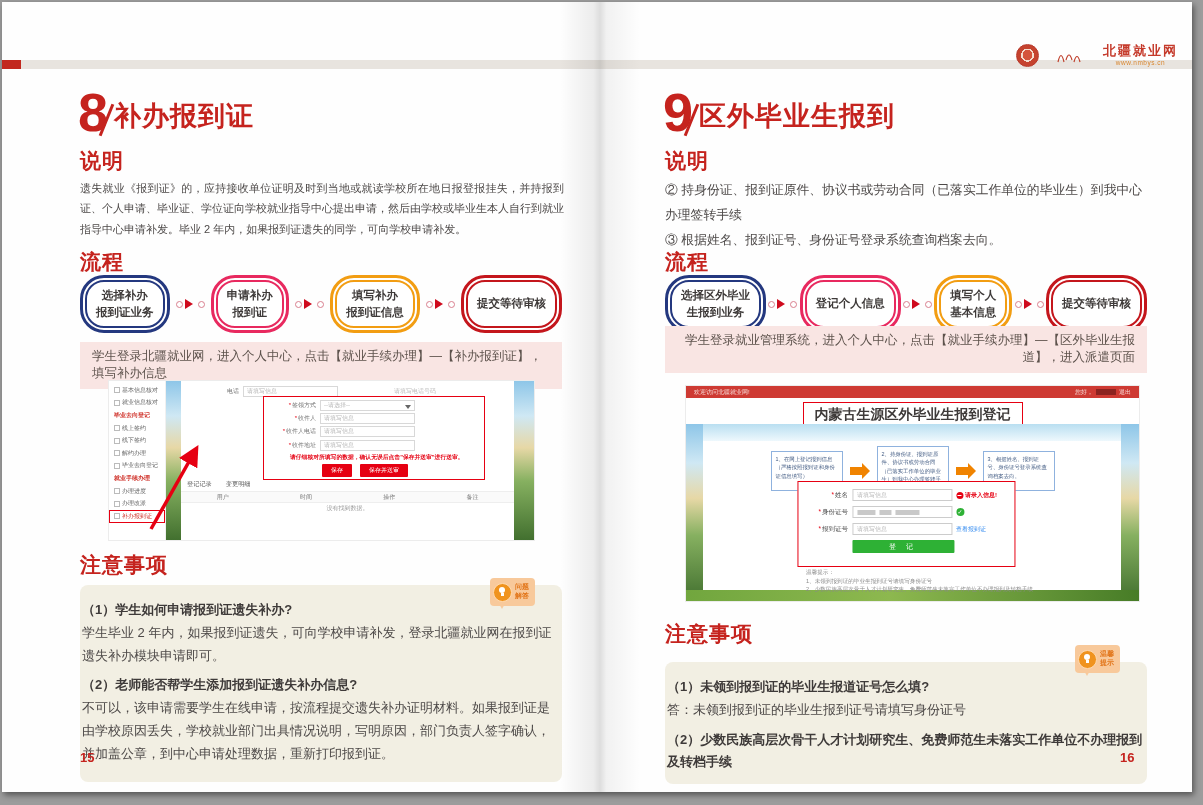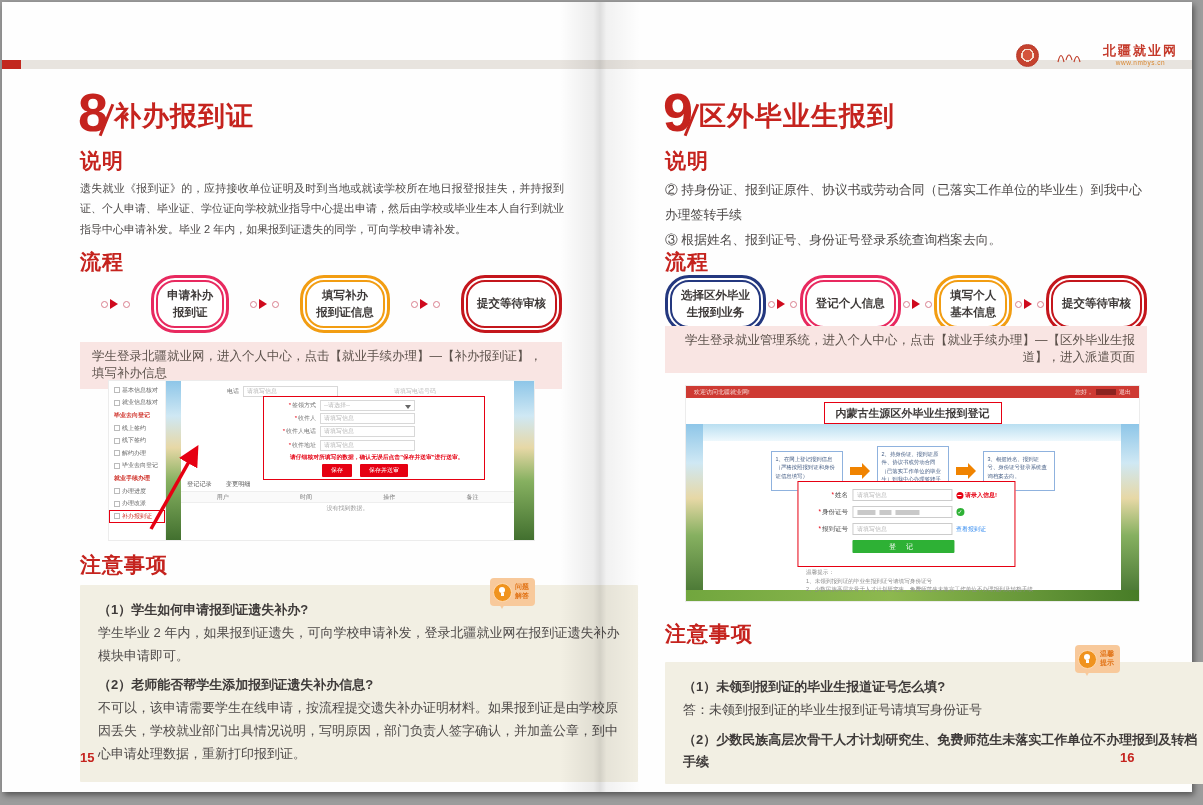--- a/index.html
+++ b/index.html
@@ -38,21 +38,21 @@
   .flow-box{border:3px solid var(--c);border-radius:24px;background:#fff;padding:2px;flex:none;}
   .flow-box-inner{border:2.5px solid var(--c);border-radius:19px;min-height:42px;display:flex;align-items:center;justify-content:center;
     text-align:center;font-size:11.5px;font-weight:bold;color:#3e3a39;line-height:1.5;white-space:pre-line;padding:1px 9px;}
   .c-navy{--c:#24387f;} .c-pink{--c:#e8295f;} .c-orange{--c:#f29d12;} .c-red{--c:#c4161c;}
   .conn{flex:1;display:flex;align-items:center;justify-content:center;}
   .conn .dot{width:5px;height:5px;border-radius:50%;border:1.5px solid #d97f8e;background:#fff;flex:none;}
   .conn .tri{width:0;height:0;border:5px solid transparent;border-left:8px solid #cf0a1d;margin:0 0 0 2px;flex:none;}
   
   .banner{position:absolute;width:482px;box-sizing:border-box;background:#f9e5e3;color:#5d524c;font-size:12.5px;padding:6px 12px 7px;}
   
-  .notes{position:absolute;width:558px;box-sizing:border-box;background:#f2efe3;border-radius:1px;padding:14px 18px 10px;}
+  .notes{position:absolute;width:482px;box-sizing:border-box;background:#f2efe3;border-radius:8px;padding:14px 2px 10px;}
   .note-q{font-size:13px;font-weight:bold;color:#3e3a39;line-height:1.75;}
   .note-a{font-size:13px;color:#4d4948;line-height:1.75;margin-bottom:7px;}
   .badge{position:absolute;height:24px;background:#f8c99b;border-radius:4px;display:flex;align-items:center;gap:3px;padding:2px 6px 2px 3px;}
   .badge::after{content:'';position:absolute;left:8px;bottom:-7px;width:0;height:0;border:4px solid transparent;border-top:7px solid #f8c99b;}
   .badge-circ{width:17px;height:17px;border-radius:50%;background:#f0931e;border:1.5px solid #ffd9ae;position:relative;flex:none;}
   .badge-circ::before{content:'';position:absolute;left:5px;top:3px;width:6px;height:6px;background:#fff;border-radius:50%;}
   .badge-circ::after{content:'';position:absolute;left:6.5px;top:9px;width:3px;height:3.5px;background:#fff;}
   .badge-txt{font-size:7px;font-weight:bold;color:#e2761b;line-height:1.25;white-space:pre-line;}
   .pagenum{position:absolute;top:748px;font-size:13px;font-weight:bold;color:#c5231e;}
   
@@ -83,21 +83,21 @@
   .s1-tabs{position:absolute;left:6px;top:99px;display:flex;gap:14px;color:#555;font-size:6.2px;}
   .s1-thead{position:absolute;left:0;top:110px;width:100%;display:flex;background:#fafafa;border-top:1px solid #eee;border-bottom:1px solid #eee;height:10px;align-items:center;color:#777;}
   .s1-thead span{flex:1;text-align:center;}
   .s1-empty{position:absolute;left:0;top:123px;width:100%;text-align:center;color:#999;}
   .s1-arrow{position:absolute;left:0;top:0;pointer-events:none;}
   
   .s2-topbar{position:absolute;left:0;top:0;width:100%;height:12px;background:#ce3a33;display:flex;align-items:center;justify-content:space-between;padding:0 8px;box-sizing:border-box;font-size:6px;color:#f6d9d5;}
   .s2-topbar-r{display:flex;align-items:center;gap:3px;}
   .nameblock{width:20px;height:6px;background:#8c2320;}
   .s2-header{position:absolute;left:0;top:12px;width:100%;height:26px;background:#fff;}
-  .s2-titlebox{position:absolute;left:50%;top:4px;transform:translateX(-50%);border:1.5px solid #e60012;background:#fff;padding:2.5px 11px;font-size:11px;font-weight:bold;color:#3e3a39;white-space:nowrap;}
+  .s2-titlebox{position:absolute;left:50%;top:4px;transform:translateX(-50%);border:1.5px solid #e60012;background:#fff;padding:2.5px 11px;font-size:14px;font-weight:bold;color:#3e3a39;white-space:nowrap;}
   .s2-body{position:absolute;left:0;top:38px;right:0;bottom:0;background:#fff;overflow:hidden;}
   .s2-sky{position:absolute;left:0;top:0;right:0;height:17px;background:linear-gradient(180deg,#b9dff1,#eef8fd);}
   .s2-strip-l{left:0;width:17px;}
   .s2-strip-r{right:0;width:18px;left:auto;}
   .s2-grass{position:absolute;left:0;right:0;bottom:0;height:11px;background:linear-gradient(90deg,#71a63e,#8db84f 45%,#477c27);}
   .s2-steps{position:absolute;top:22px;left:50%;transform:translateX(-50%);display:flex;align-items:center;gap:7px;}
   .step-box{width:72px;min-height:40px;border:1px solid #8fb2de;background:#fff;font-size:5.4px;color:#405a82;line-height:1.55;padding:3px 4px;box-sizing:border-box;}
   .step-arrow{position:relative;width:12px;height:8px;background:#f08300;margin-right:8px;flex:none;}
   .step-arrow::after{content:'';position:absolute;left:12px;top:-4px;width:0;height:0;border:8px solid transparent;border-left:8px solid #f08300;}
   .s2-form{position:absolute;top:57px;left:50%;transform:translateX(-53%);width:218px;height:86px;border:1.5px solid #e60012;background:#fff;padding:7px 6px 0;box-sizing:border-box;}
@@ -136,20 +136,24 @@
     <span class="h-num">8</span>
     <span class="h-slash"></span>
     <span class="h-title">补办报到证</span>
   </div>
 
   <div class="sec-heading" style="left:78px;top:145px;">说明</div>
   <div class="para" style="left:78px;top:176px;width:484px;">遗失就业《报到证》的，应持接收单位证明及时到当地或就读学校所在地日报登报挂失，并持报到证、个人申请、毕业证、学位证向学校就业指导中心提出申请，然后由学校或毕业生本人自行到就业指导中心申请补发。毕业 2 年内，如果报到证遗失的同学，可向学校申请补发。</div>
 
   <div class="sec-heading" style="left:78px;top:246px;">流程</div>
   <div class="flow-row" style="left:78px;top:273px;">
+    <div class="flow-box c-navy">
+        <div class="flow-box-inner">选择补办
+报到证业务</div>
+      </div>
     <div class="conn">
         <span class="dot"></span>
         <span class="tri"></span>
         <span class="dot"></span>
       </div>
     <div class="flow-box c-pink">
         <div class="flow-box-inner">申请补办
 报到证</div>
       </div>
     <div class="conn">

